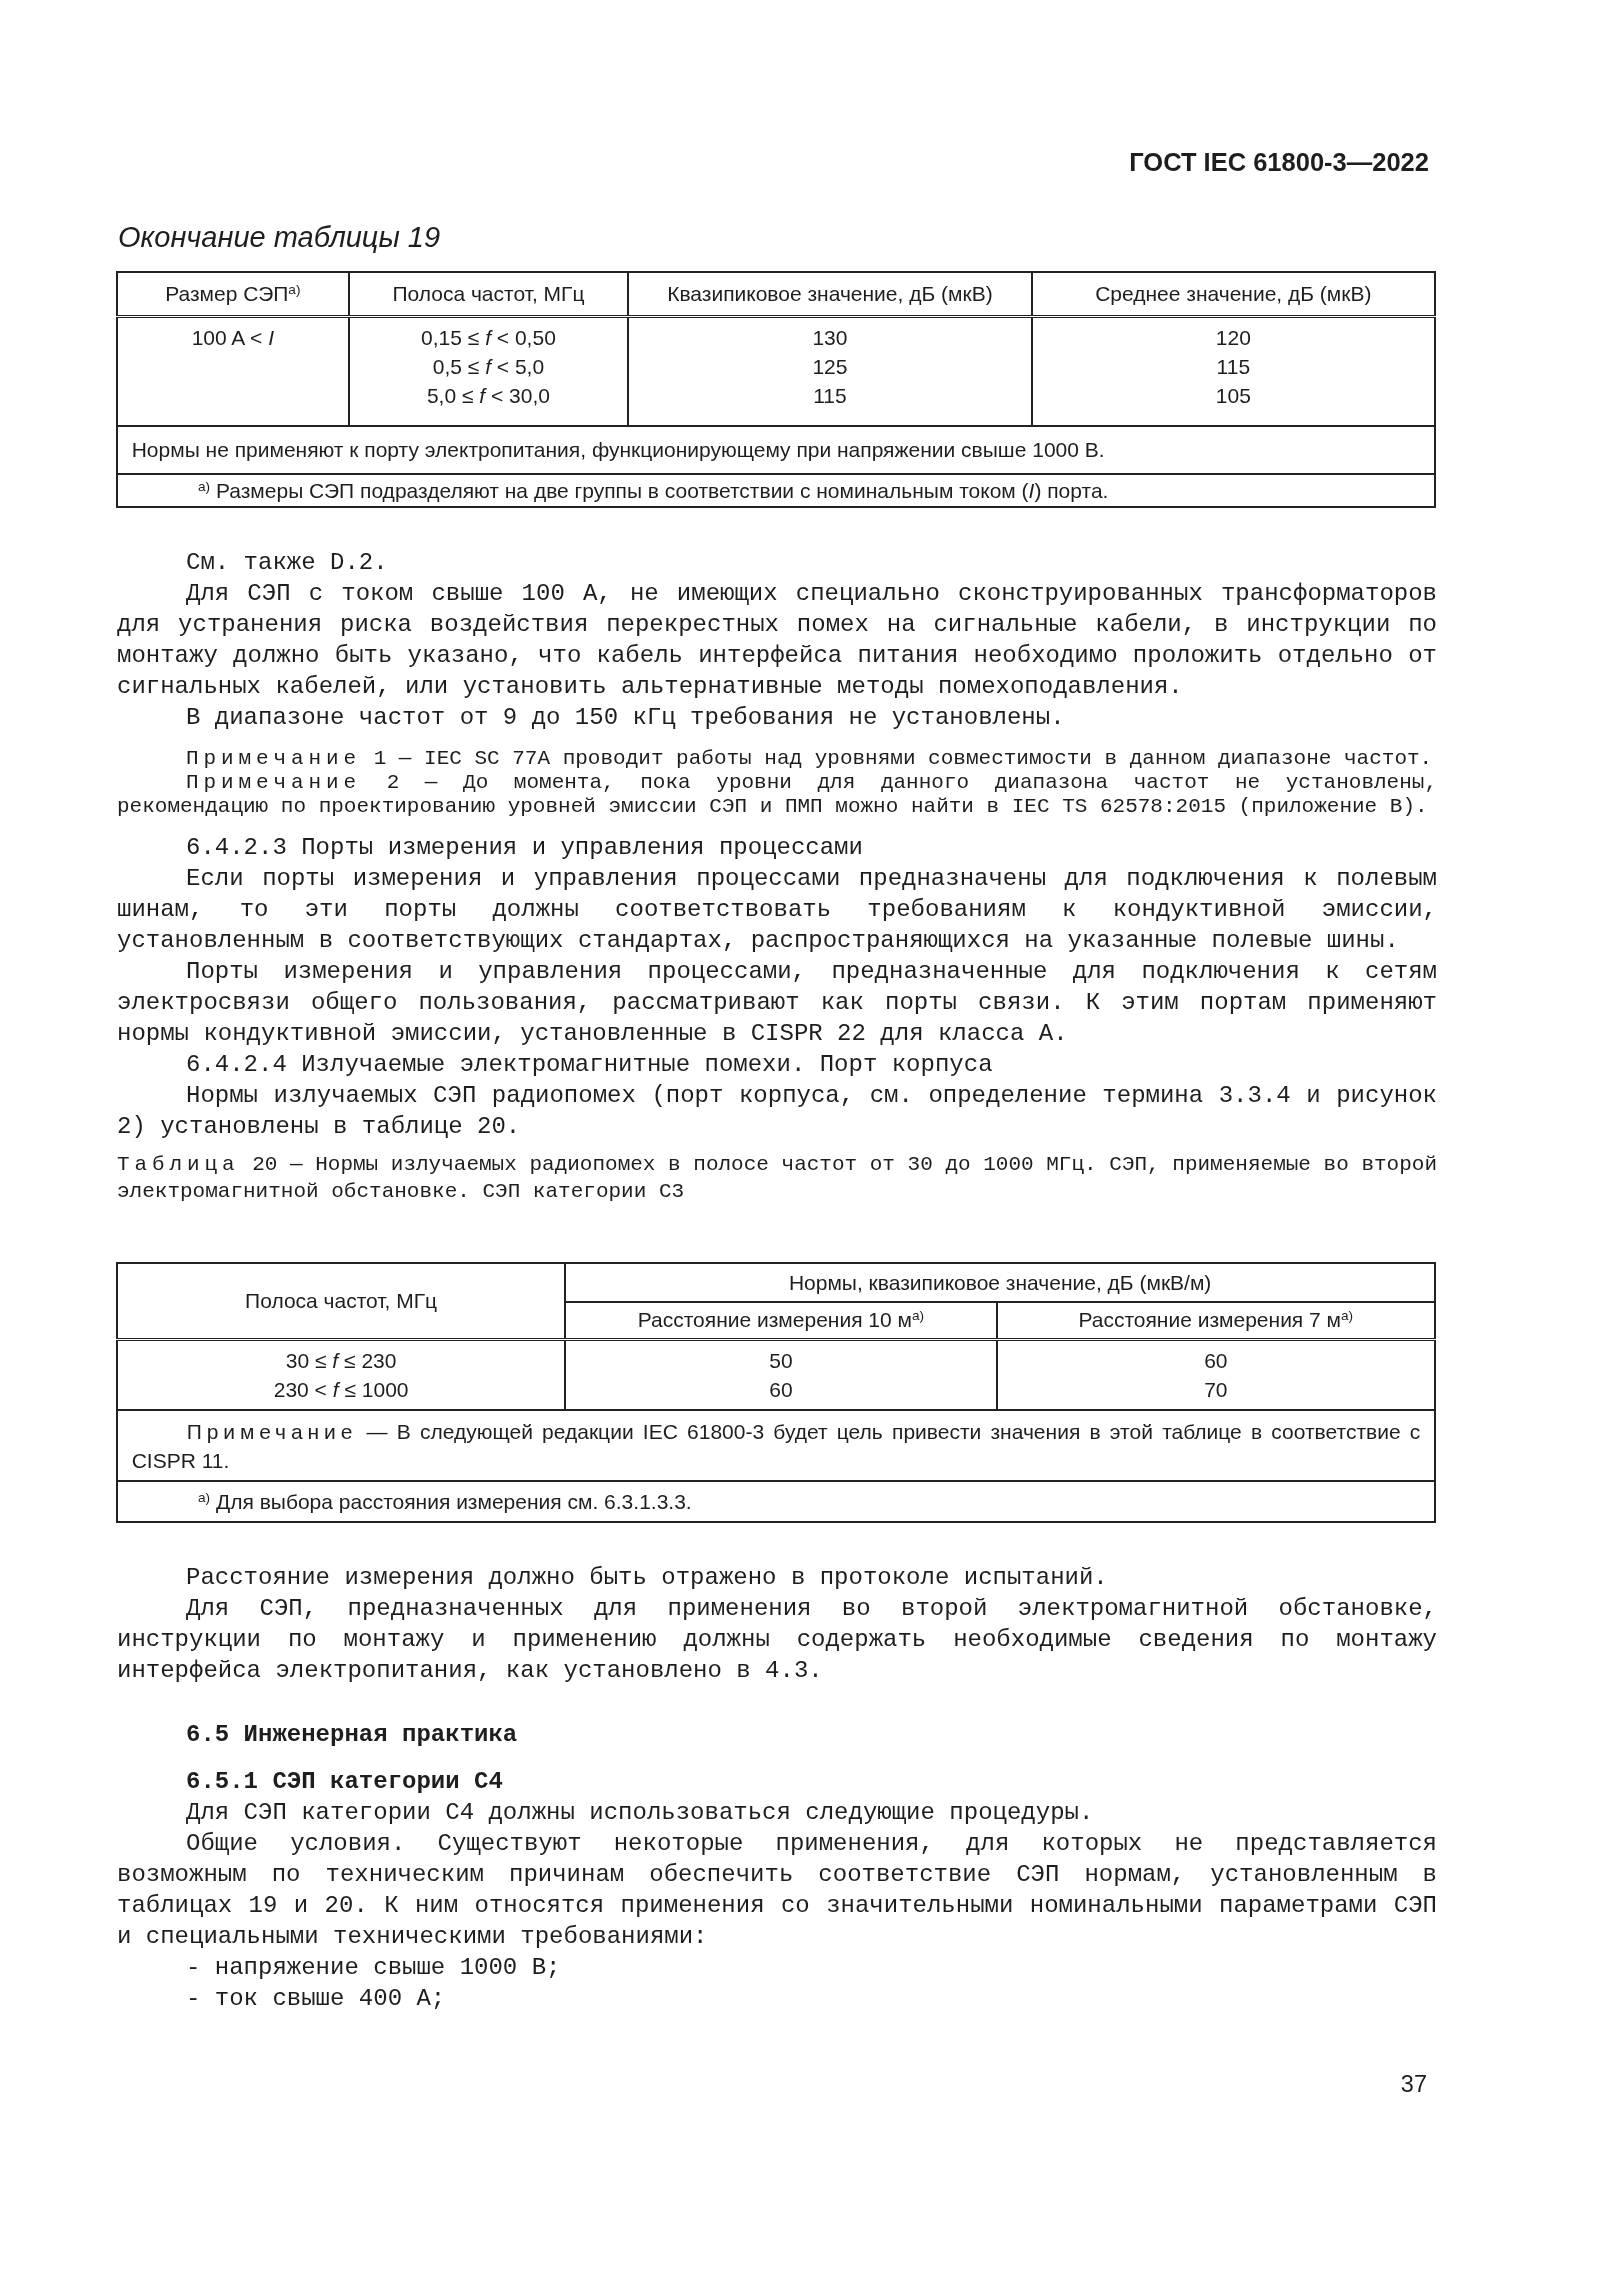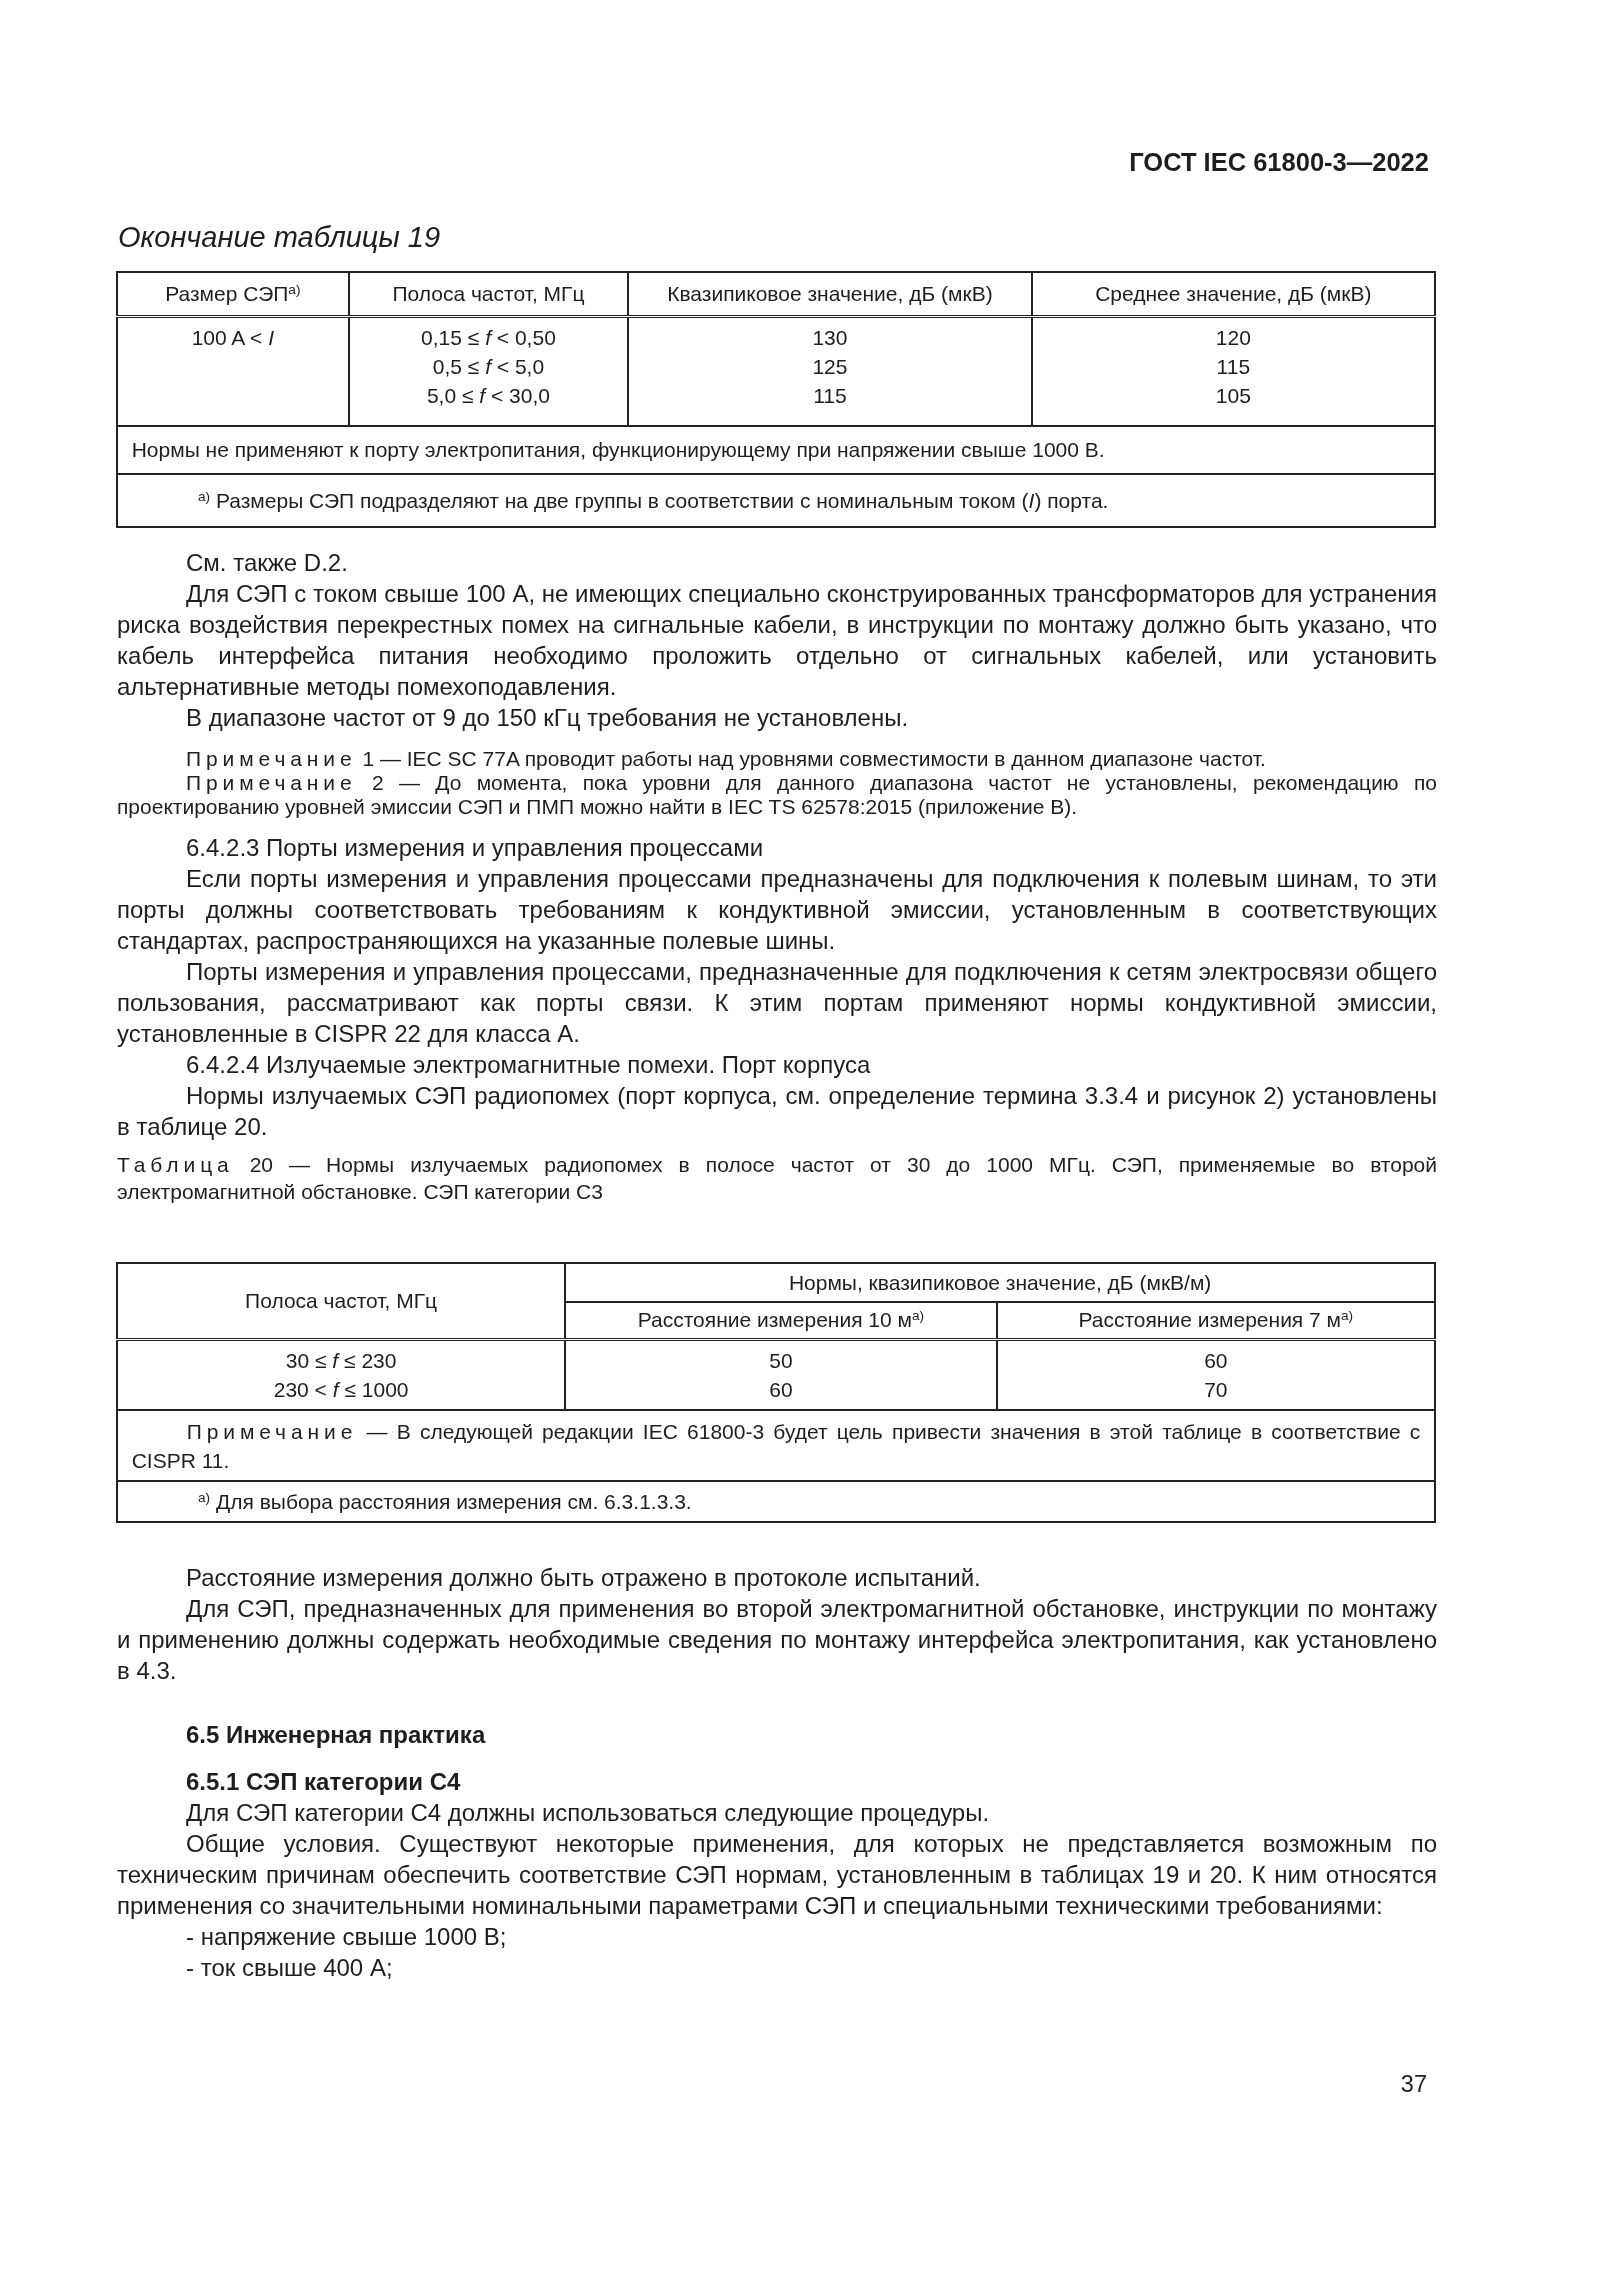--- a/index.html
+++ b/index.html
@@ -1,21 +1,21 @@
 <!DOCTYPE html>
 <html><head>
 <meta charset="utf-8">
 <style>
   html, body { margin:0; padding:0; background:#ffffff; }
   body { width:1621px; height:2293px; position:relative; overflow:hidden;
          font-family:"Liberation Sans", "DejaVu Sans", sans-serif; color:#1e1e1e; }
   .abs { position:absolute; }
   .hdr { left:0; width:1429px; top:147px; text-align:right; font-weight:bold; font-size:25.5px; line-height:31px; }
   .caption-it { left:118px; top:223px; font-style:italic; font-size:29px; line-height:29px; }
-  .body { left:117px; width:1320px; font-size:24px; line-height:31px; text-align:justify; }
+  .body { left:117px; width:1320px; font-size:24px; line-height:31px; text-align:justify;font-family:Liberation Mono, monospace; }
   .body p { margin:0; text-indent:69px; }
   .body p.flat { text-indent:0; }
   .note { font-size:21px; line-height:24px; }
   .note .sp { letter-spacing:4.9px; }
   .bold { font-weight:bold; }
   .lst { margin:0; padding-left:69px; }
   .lst div { text-indent:0; }
 
   table.t { position:absolute; border-collapse:collapse; font-size:21px; color:#1e1e1e; }
   table.t td, table.t th { border:2px solid #222; font-weight:normal; text-align:center; padding:0 7.8px; vertical-align:middle; }
@@ -64,21 +64,21 @@
     </td>
     <td class="line2 multi" style="vertical-align:top; padding-top:5.9px;">
       <div>120</div>
       <div>115</div>
       <div>105</div>
     </td>
   </tr>
   <tr style="height:48px;">
     <td colspan="4" class="left thick" style="padding-left:13.7px;">Нормы не применяют к порту электропитания, функционирующему при напряжении свыше 1000 В.</td>
   </tr>
-  <tr style="height:53px;">
+  <tr style="height:33px;">
     <td colspan="4" class="left thick" style="padding-left:80px;"><sup>а)</sup><span> Размеры СЭП подразделяют на две группы в соответствии с номинальным током (</span><i>I</i><span>) порта.</span></td>
   </tr>
 </tbody>
   </table>
 
 <div class="abs body" style="top:547px;">
   <p>См. также D.2.</p>
   <p>Для СЭП с током свыше 100 А, не имеющих специально сконструированных трансформаторов для устранения риска воздействия перекрестных помех на сигнальные кабели, в инструкции по монтажу должно быть указано, что кабель интерфейса питания необходимо проложить отдельно от сигнальных кабелей, или установить альтернативные методы помехоподавления.</p>
   <p>В диапазоне частот от 9 до 150 кГц требования не установлены.</p>
   <div style="height:13.7px"></div>

